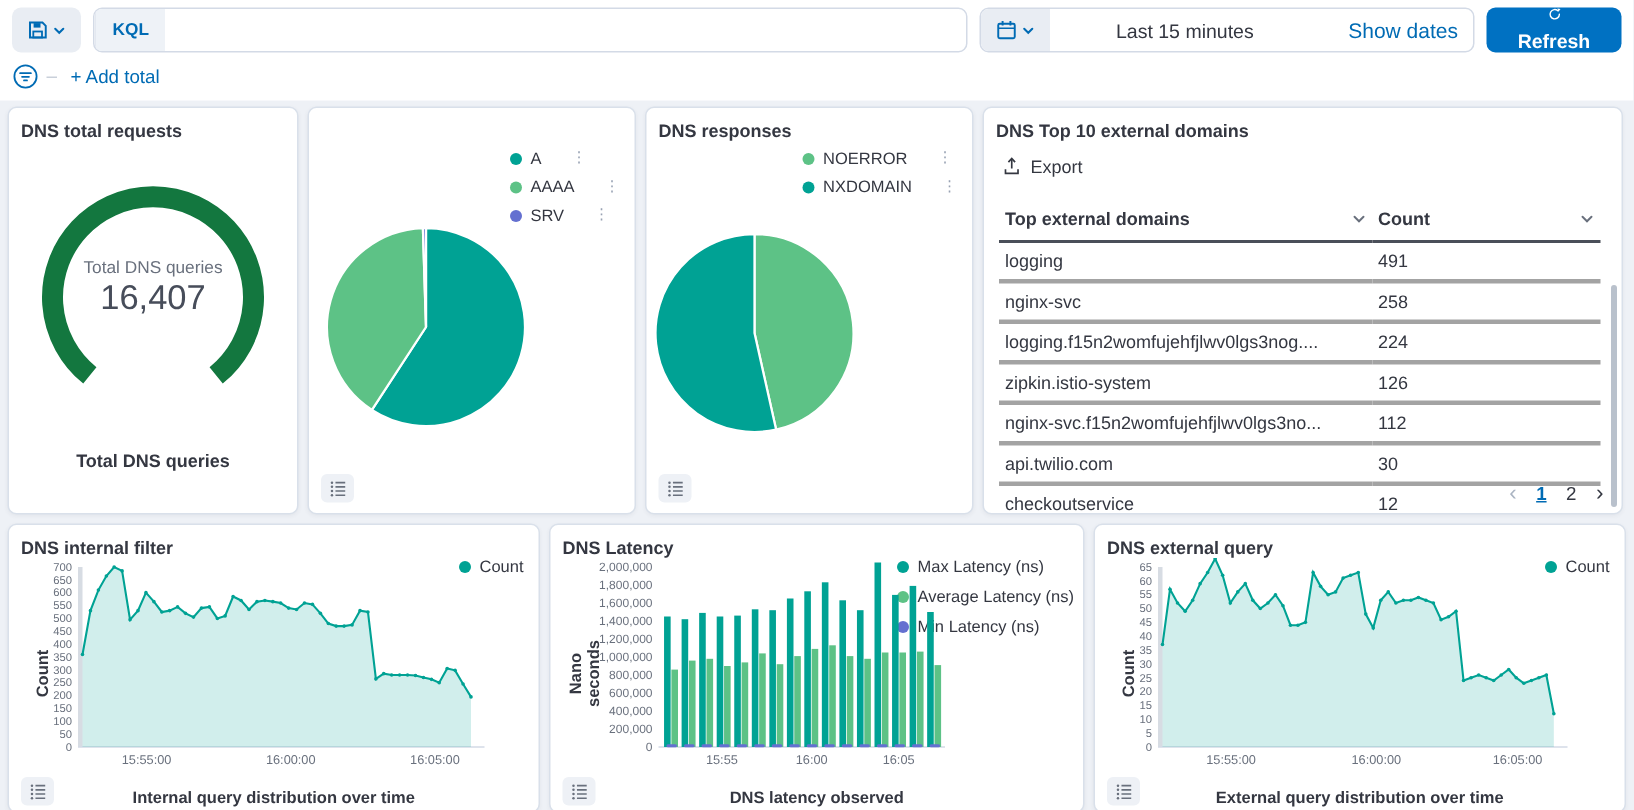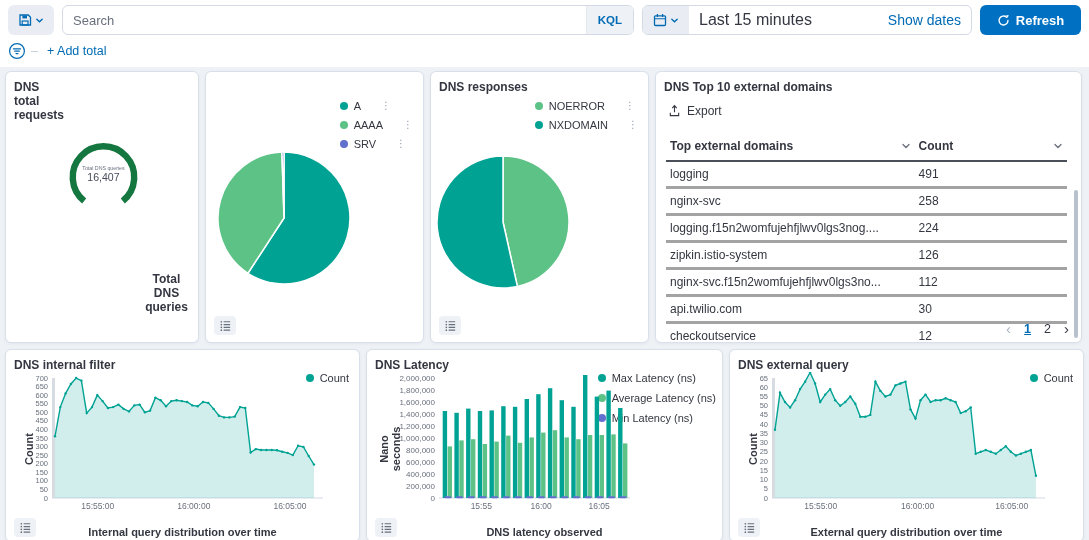--- a/index.html
+++ b/index.html
@@ -30,42 +30,42 @@
     color:var(--link); background:#eef2f7; border-left:1px solid #e3e8f0; cursor:pointer;
   }
   .date-group {
     width:330px; display:flex; align-items:stretch; border:1px solid #d3dae6;
     border-radius:6px; background:#fff; overflow:hidden;
   }
   .date-prepend {
     width:46px; background:#e9edf3; display:flex; align-items:center;
     justify-content:center; gap:3px; cursor:pointer;
   }
-  .date-text { flex:1; font-size:16px; display:flex; align-items:center; padding-left:10px; cursor:pointer; }
+  .date-text { flex:1; font-size:13px; display:flex; align-items:center; padding-left:10px; cursor:pointer;margin-left:34px; }
   .show-dates { font-size:14px; font-weight:400; color:var(--link); display:flex; align-items:center; padding-right:10px; cursor:pointer; }
   .refresh-btn {
-    width:101px; height:30px; background:var(--btn); color:#fff; border:none; border-radius:6px;
+    width:90px; height:30px; background:var(--btn); color:#fff; border:none; border-radius:6px;
     font-size:13px; font-weight:700; display:flex; align-items:center; justify-content:center;
-    gap:6px; cursor:pointer; font-family:inherit;
+    gap:6px; cursor:pointer; font-family:inherit;flex-direction:column;
   }
   .topbar-row2 { display:flex; align-items:center; gap:5px; height:22px; margin-top:5px; }
   .filter-dash { width:7px; height:1px; background:#c9d0da; }
   .add-filter { font-size:12.5px; font-weight:500; color:var(--link); cursor:pointer; margin-left:4px; }
 
   
   .dash { padding:4px 5px; display:flex; flex-direction:column; gap:6px; }
   .row { display:flex; gap:6px; }
   .row1 { height:272px; }
   .row2 { height:193px; }
   .panel {
     position:relative; background:#fff; border:1px solid #d9e0ea; border-radius:6px;
     box-shadow:0 1px 3px rgba(52,55,65,.06); padding:8px; overflow:hidden;
   }
   .panel-title { font-size:12px; font-weight:700; color:#343741; line-height:14px; }
-  .p-gauge { width:194px; display:flex; flex-direction:row; }
+  .p-gauge { width:194px; display:flex; flex-direction:column; }
   .p-pie1, .p-pie2 { width:219px; }
   .p-table { width:427px; }
   .p-chart-a { width:355px; }
   .p-chart-b { width:357px; }
 
   
   .gauge-svg { margin:10px auto 0; display:block; }
   .gauge-bottom-label { margin-top:auto; margin-bottom:20px; text-align:center; font-size:12px; font-weight:700; }
 
   
@@ -118,21 +118,20 @@
       <svg width="14" height="14" viewBox="0 0 14 14">
         <path d="M2 2 h8.3 L12.5 4.2 V12 H2 Z" fill="none" stroke="#006bb4" stroke-width="1.3"></path>
         <rect x="4.4" y="2.4" width="4.6" height="3" fill="#006bb4"></rect>
         <rect x="4.2" y="8" width="5.8" height="4" fill="none" stroke="#006bb4" stroke-width="1.2"></rect>
       </svg>
       <svg width="9" height="9" viewBox="0 0 10 10">
         <path d="M2 3.5 L5 6.5 L8 3.5" fill="none" stroke="#006bb4" stroke-width="1.5" stroke-linecap="round"></path>
       </svg>
     </div>
     <div class="search-wrap">
-      <input class="search-input" type="text" placeholder="Search" style="">
       <div class="kql-chip">KQL</div>
     </div>
     <div class="date-group">
       <div class="date-prepend">
         <svg width="14" height="14" viewBox="0 0 14 14">
           <rect x="1.5" y="2.8" width="11" height="9.7" rx="1" fill="none" stroke="#006bb4" stroke-width="1.3"></rect>
           <line x1="4.4" y1="1" x2="4.4" y2="4" stroke="#006bb4" stroke-width="1.3"></line>
           <line x1="9.6" y1="1" x2="9.6" y2="4" stroke="#006bb4" stroke-width="1.3"></line>
           <line x1="1.5" y1="5.8" x2="12.5" y2="5.8" stroke="#006bb4" stroke-width="1.1"></line>
         </svg>

